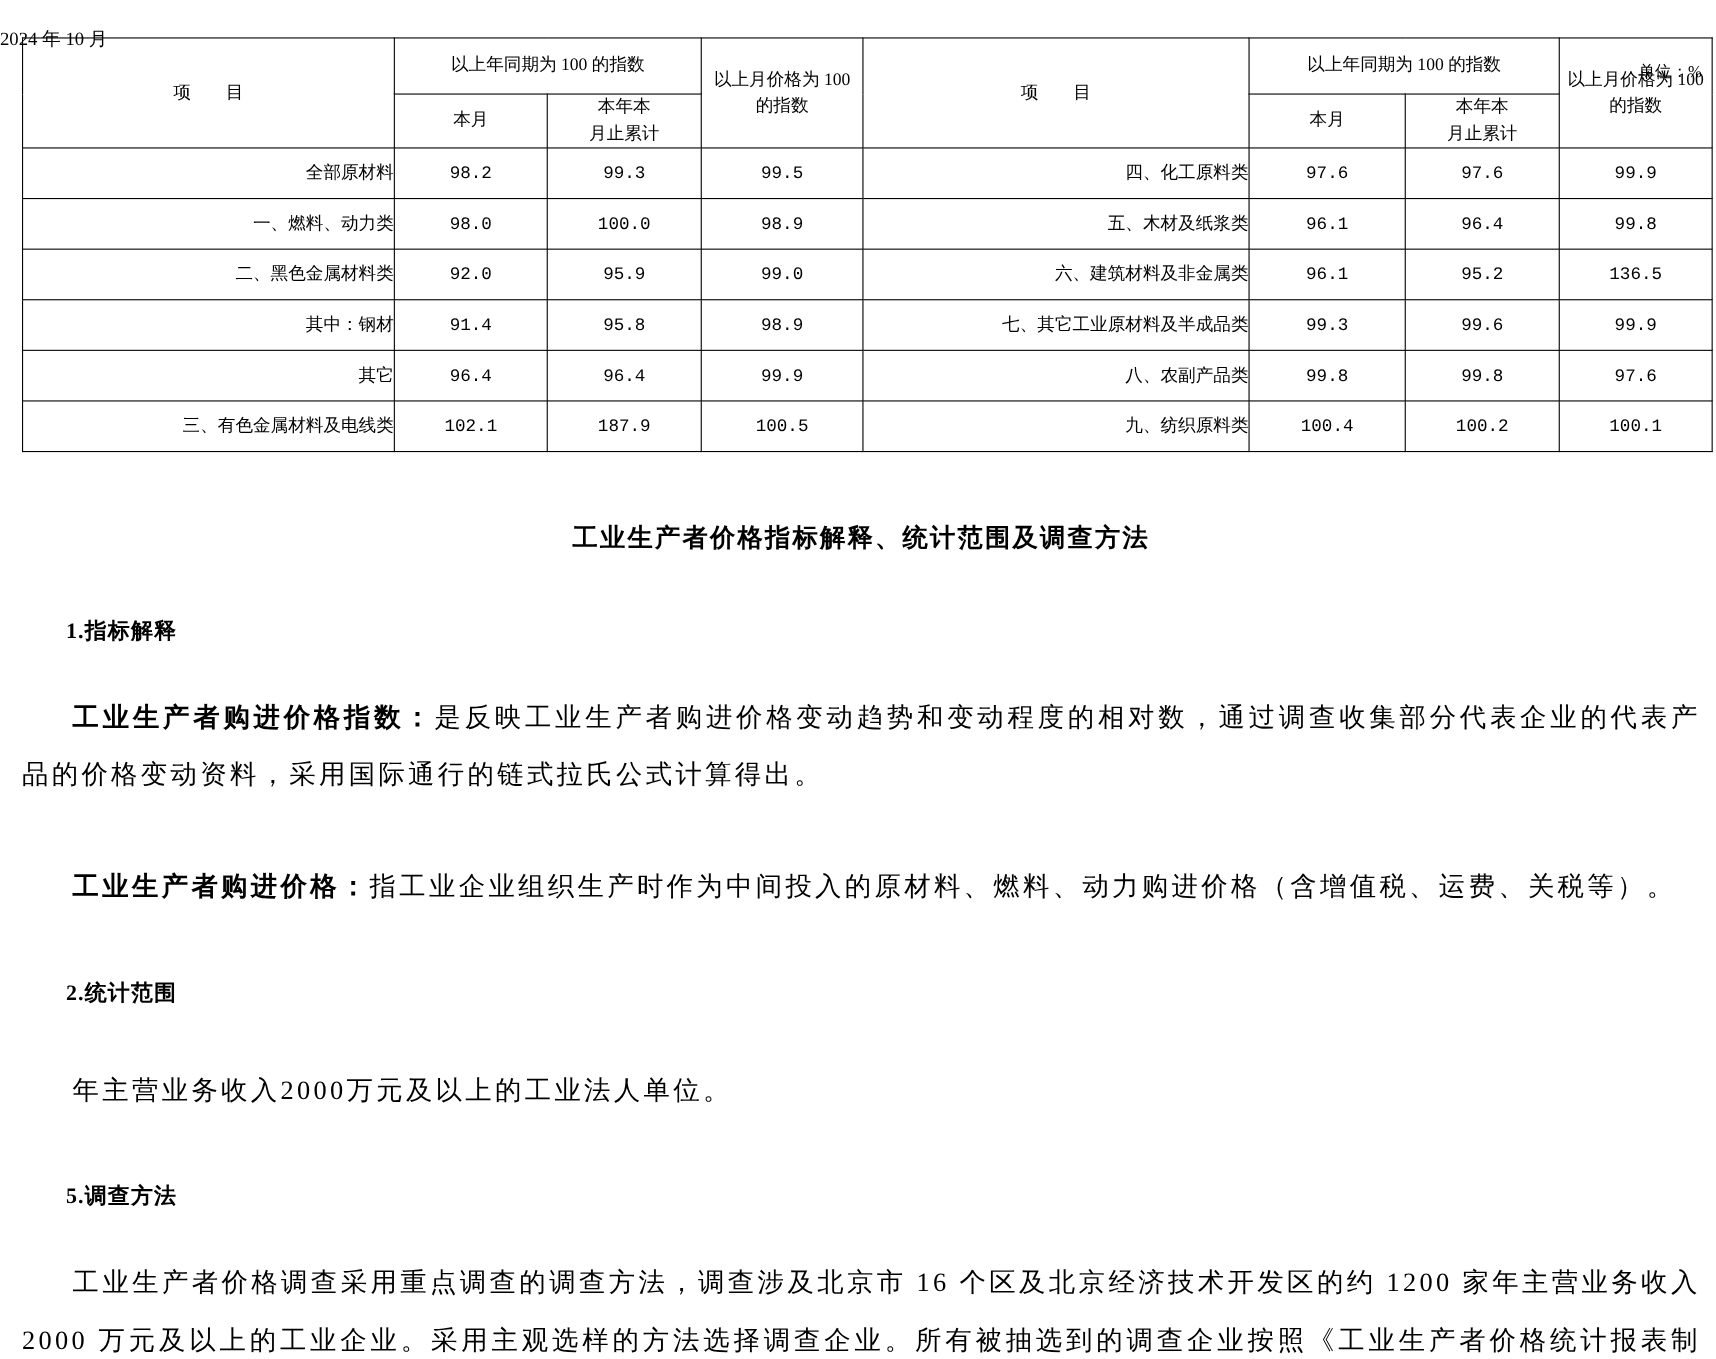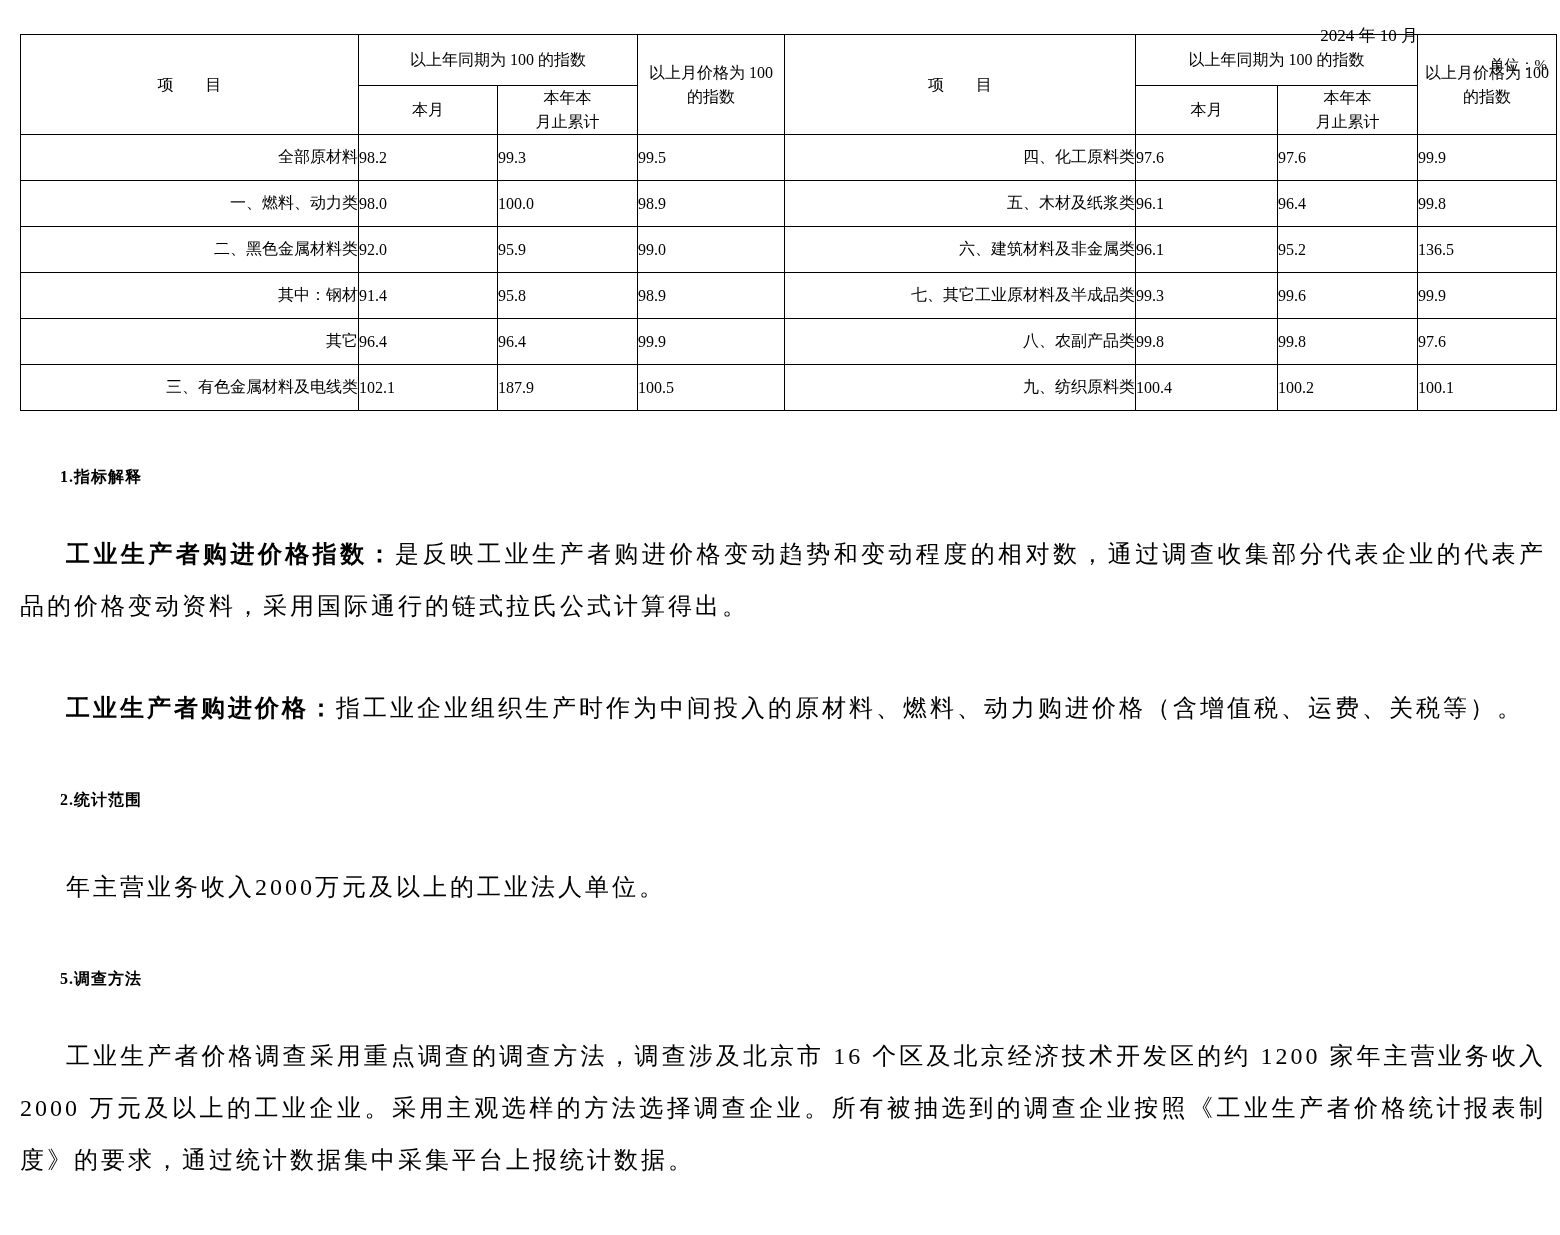--- a/index.html
+++ b/index.html
@@ -3,48 +3,48 @@
 <meta charset="utf-8">
 <style>
   html,body { margin:0; padding:0; }
   body {
     width:1560px; height:1235px; background:#ffffff; color:#000;
     font-family:"Liberation Serif","DejaVu Serif",serif;
     overflow:hidden;
   }
   
   .topbar { position:relative; height:34px; }
-  .date-line { position:absolute; left:0; right:142px; top:24px; text-align:right; font-size:17px; }
+  .date-line { position:absolute; left:0; right:142px; top:24px; text-align:left; font-size:17px; }
   .unit-line { position:absolute; right:13px; top:26px; font-size:15px;margin-top:30px; }
 
   
   table.price-table {
     border-collapse:collapse; table-layout:fixed;
     margin-left:20px; width:1536px;
   }
   .price-table th, .price-table td {
     border:1px solid #000; font-weight:normal; font-size:16px;
     padding:0; vertical-align:middle; overflow:hidden;
   }
   .price-table thead th { text-align:center; white-space:pre-line; line-height:1.5; }
   .price-table .hr1 { height:51px; }
   .price-table .hr2 { height:45px; }
   .price-table tbody td { height:45px; }
-  .num { text-align:left; padding-right:13px; }
+  .num { text-align:center; padding-right:13px;font-family:Liberation Mono, monospace; }
   .lbl { text-align:right; }
   .ind0 { padding-left:9px; }
   .ind1 { padding-left:27px; }
   .ind2 { padding-left:59px; }
   .ind3 { padding-left:95px; }
   .indR { padding-left:12px; }
 
   
   .doc { margin:0 14px 0 20px; }
   .doc-title { text-align:center; font-size:23px; font-weight:bold; letter-spacing:2px; margin-top:62px; }
-  .sec-heading { font-size:16px; font-weight:bold; letter-spacing:1px; padding-left:40px; margin-top:56px; }
+  .sec-heading { font-size:20px; font-weight:bold; letter-spacing:1px; padding-left:40px; margin-top:56px; }
   .para {
     font-size:24px; letter-spacing:3px; line-height:52px;
     text-align:justify; text-indent:46px; margin:40px 0 0 0;
   }
   .para b { letter-spacing:3px; }
   .para.single { margin-top:50px; }
 </style>
 </head>
 <body>
 
@@ -142,20 +142,21 @@
       <td class="num">100.5</td>
       <td class="lbl indR">九、纺织原料类</td>
       <td class="num">100.4</td>
       <td class="num">100.2</td>
       <td class="num">100.1</td>
     </tr>
   </tbody>
 </table>
 
 <div class="doc">
+  <div class="doc-title">工业生产者价格指标解释、统计范围及调查方法</div>
 
   <div class="sec-heading">1.指标解释</div>
   <p class="para"><b>工业生产者购进价格指数：</b><span>是反映工业生产者购进价格变动趋势和变动程度的相对数，通过调查收集部分代表企业的代表产品的价格变动资料，采用国际通行的链式拉氏公式计算得出。</span></p>
   <p class="para single"><b>工业生产者购进价格：</b><span>指工业企业组织生产时作为中间投入的原材料、燃料、动力购进价格（含增值税、运费、关税等）。</span></p>
 
   <div class="sec-heading">2.统计范围</div>
   <p class="para single"><span>年主营业务收入2000万元及以上的工业法人单位。</span></p>
 
   <div class="sec-heading">5.调查方法</div>
   <p class="para"><span>工业生产者价格调查采用重点调查的调查方法，调查涉及北京市 16 个区及北京经济技术开发区的约 1200 家年主营业务收入 2000 万元及以上的工业企业。采用主观选样的方法选择调查企业。所有被抽选到的调查企业按照《工业生产者价格统计报表制度》的要求，通过统计数据集中采集平台上报统计数据。</span></p>

